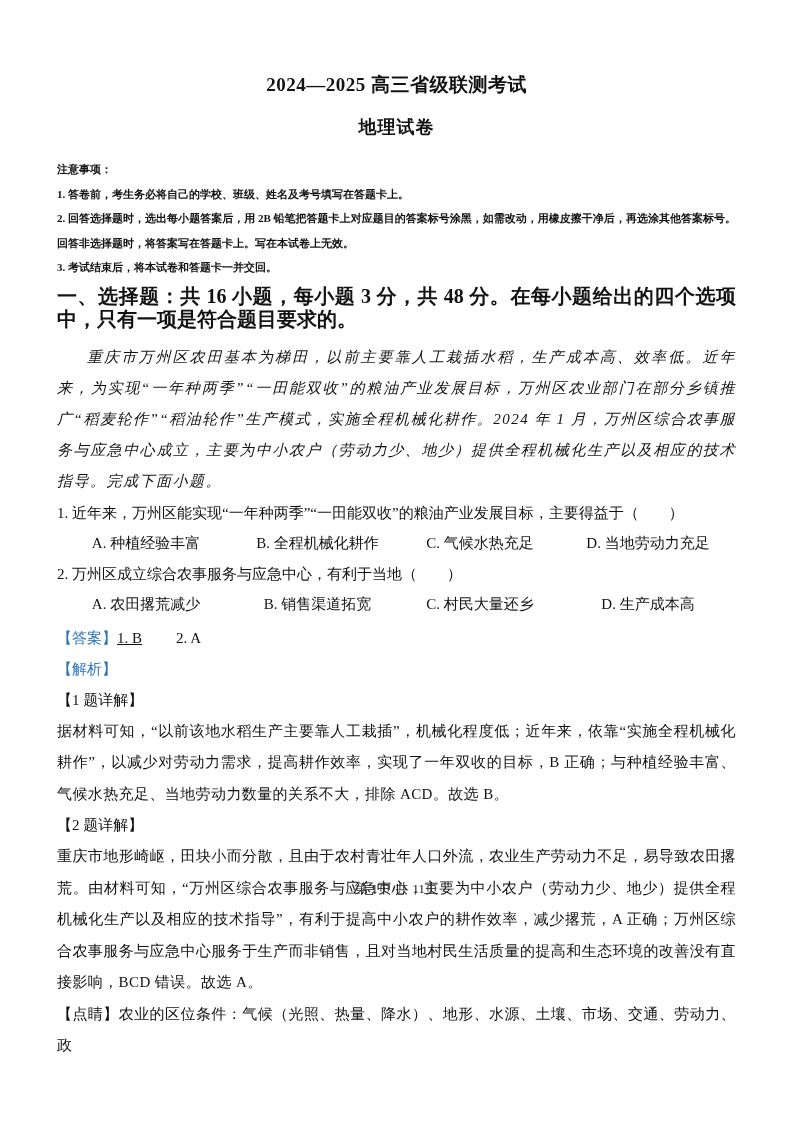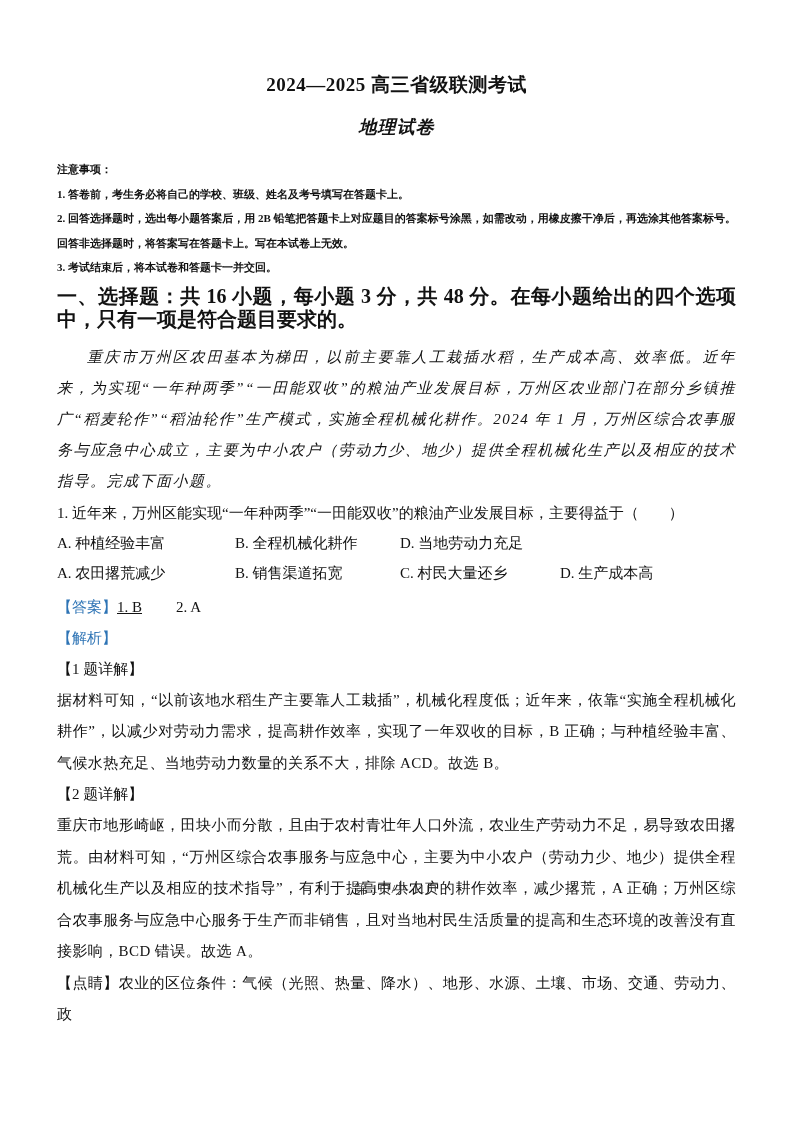--- a/index.html
+++ b/index.html
@@ -21,21 +21,20 @@
     line-height: 22px;
     letter-spacing: 0.5px;
   }
   .subtitle {
     text-align: center;
     font-size: 18px;
     font-weight: bold;
     line-height: 22px;
     margin-top: 20px;
     letter-spacing: 1px;
-    font-style: italic;
   }
   .notice { margin-top: 19px; }
   .notice p {
     font-size: 11px;
     font-weight: bold;
     line-height: 24.5px;
     text-align: justify;
   }
   .section-heading {
     margin-top: 5px;
@@ -56,20 +55,21 @@
   .q-text {
     font-size: 15px;
     line-height: 30px;
     margin-top: 1px;
   }
   .options {
     display: grid;
     grid-template-columns: 178px 165px 160px auto;
     font-size: 15px;
     line-height: 30px;
+    text-align: center;
   }
   .answer-line {
     font-size: 15px;
     line-height: 31px;
     margin-top: 4px;
   }
   .answer-line .ans-item { margin-right: 34px; text-decoration: underline; }
   .blue { color: #2E74B5; }
   .plain-line { font-size: 15px; line-height: 31px; }
   .detail-heading { font-size: 15px; line-height: 31px; }
@@ -106,25 +106,27 @@
 
   <p class="section-heading">一、选择题：共 16 小题，每小题 3 分，共 48 分。在每小题给出的四个选项中，只有一项是符合题目要求的。</p>
 
   <p class="passage">重庆市万州区农田基本为梯田，以前主要靠人工栽插水稻，生产成本高、效率低。近年来，为实现“一年种两季”“一田能双收”的粮油产业发展目标，万州区农业部门在部分乡镇推广“稻麦轮作”“稻油轮作”生产模式，实施全程机械化耕作。2024 年 1 月，万州区综合农事服务与应急中心成立，主要为中小农户（劳动力少、地少）提供全程机械化生产以及相应的技术指导。完成下面小题。</p>
 
   <div>
     <p class="q-text">1. 近年来，万州区能实现“一年种两季”“一田能双收”的粮油产业发展目标，主要得益于（　　）</p>
     <div class="options">
       <span>A. 种植经验丰富</span>
       <span>B. 全程机械化耕作</span>
+      <span>C. 气候水热充足</span>
       <span>D. 当地劳动力充足</span>
     </div>
   </div>
 
   <div>
+    <p class="q-text">2. 万州区成立综合农事服务与应急中心，有利于当地（　　）</p>
     <div class="options">
       <span>A. 农田撂荒减少</span>
       <span>B. 销售渠道拓宽</span>
       <span>C. 村民大量还乡</span>
       <span>D. 生产成本高</span>
     </div>
   </div>
 
   <p class="answer-line">
     <span class="blue">【答案】</span><span class="ans-item">1. B</span><span>2. A</span>

